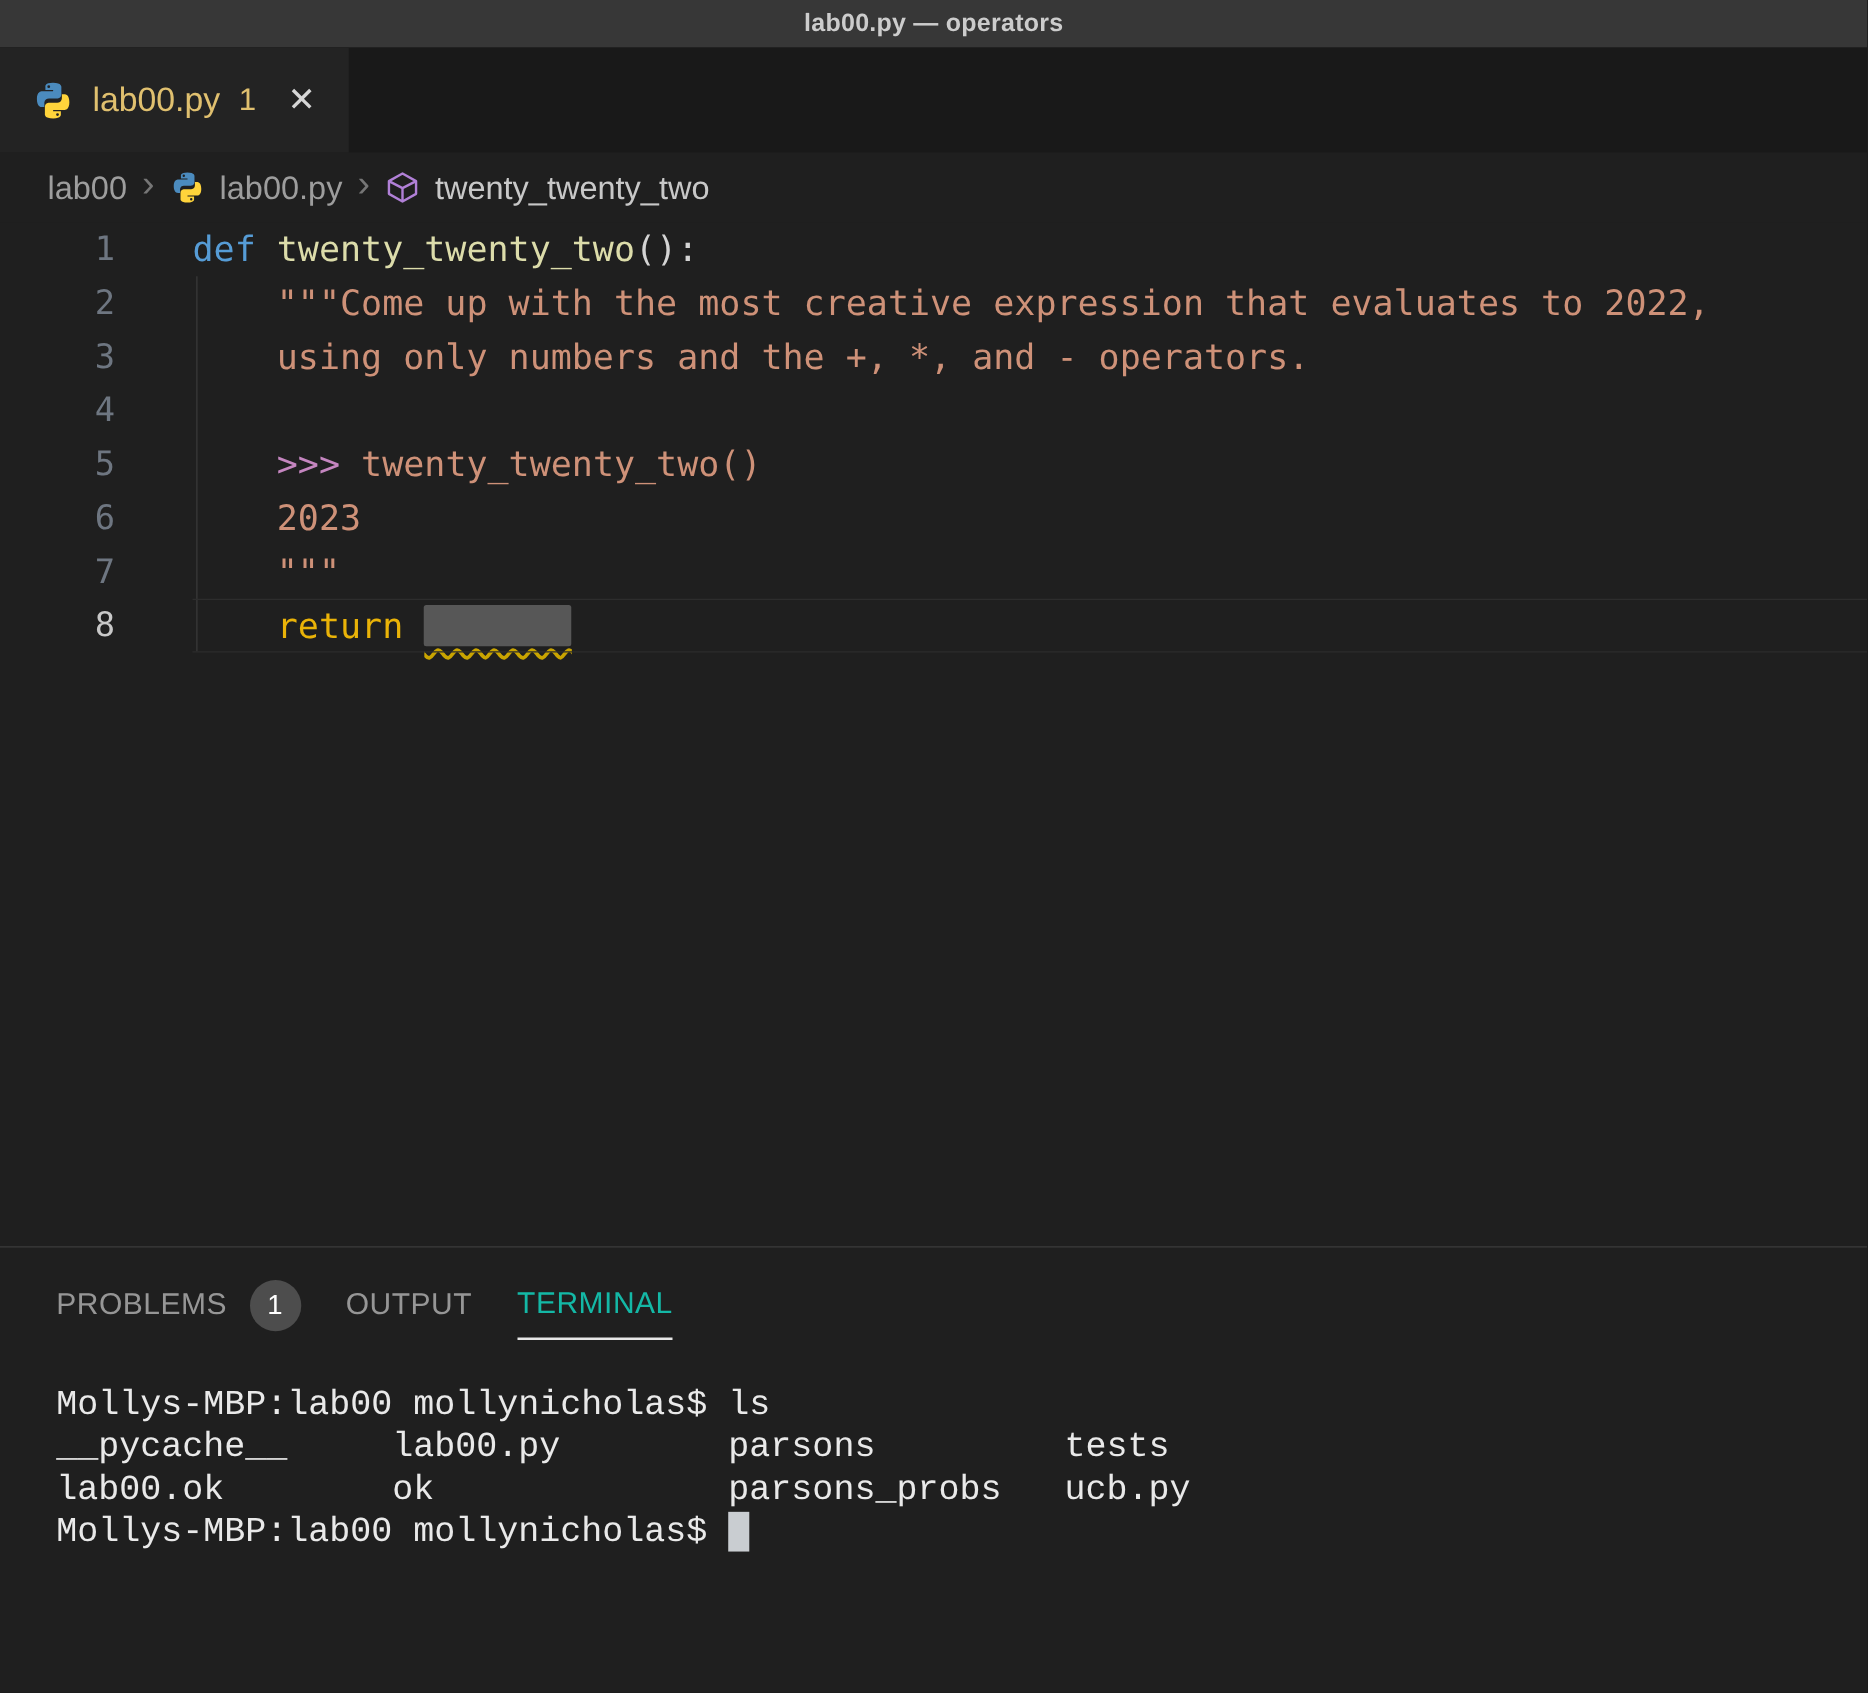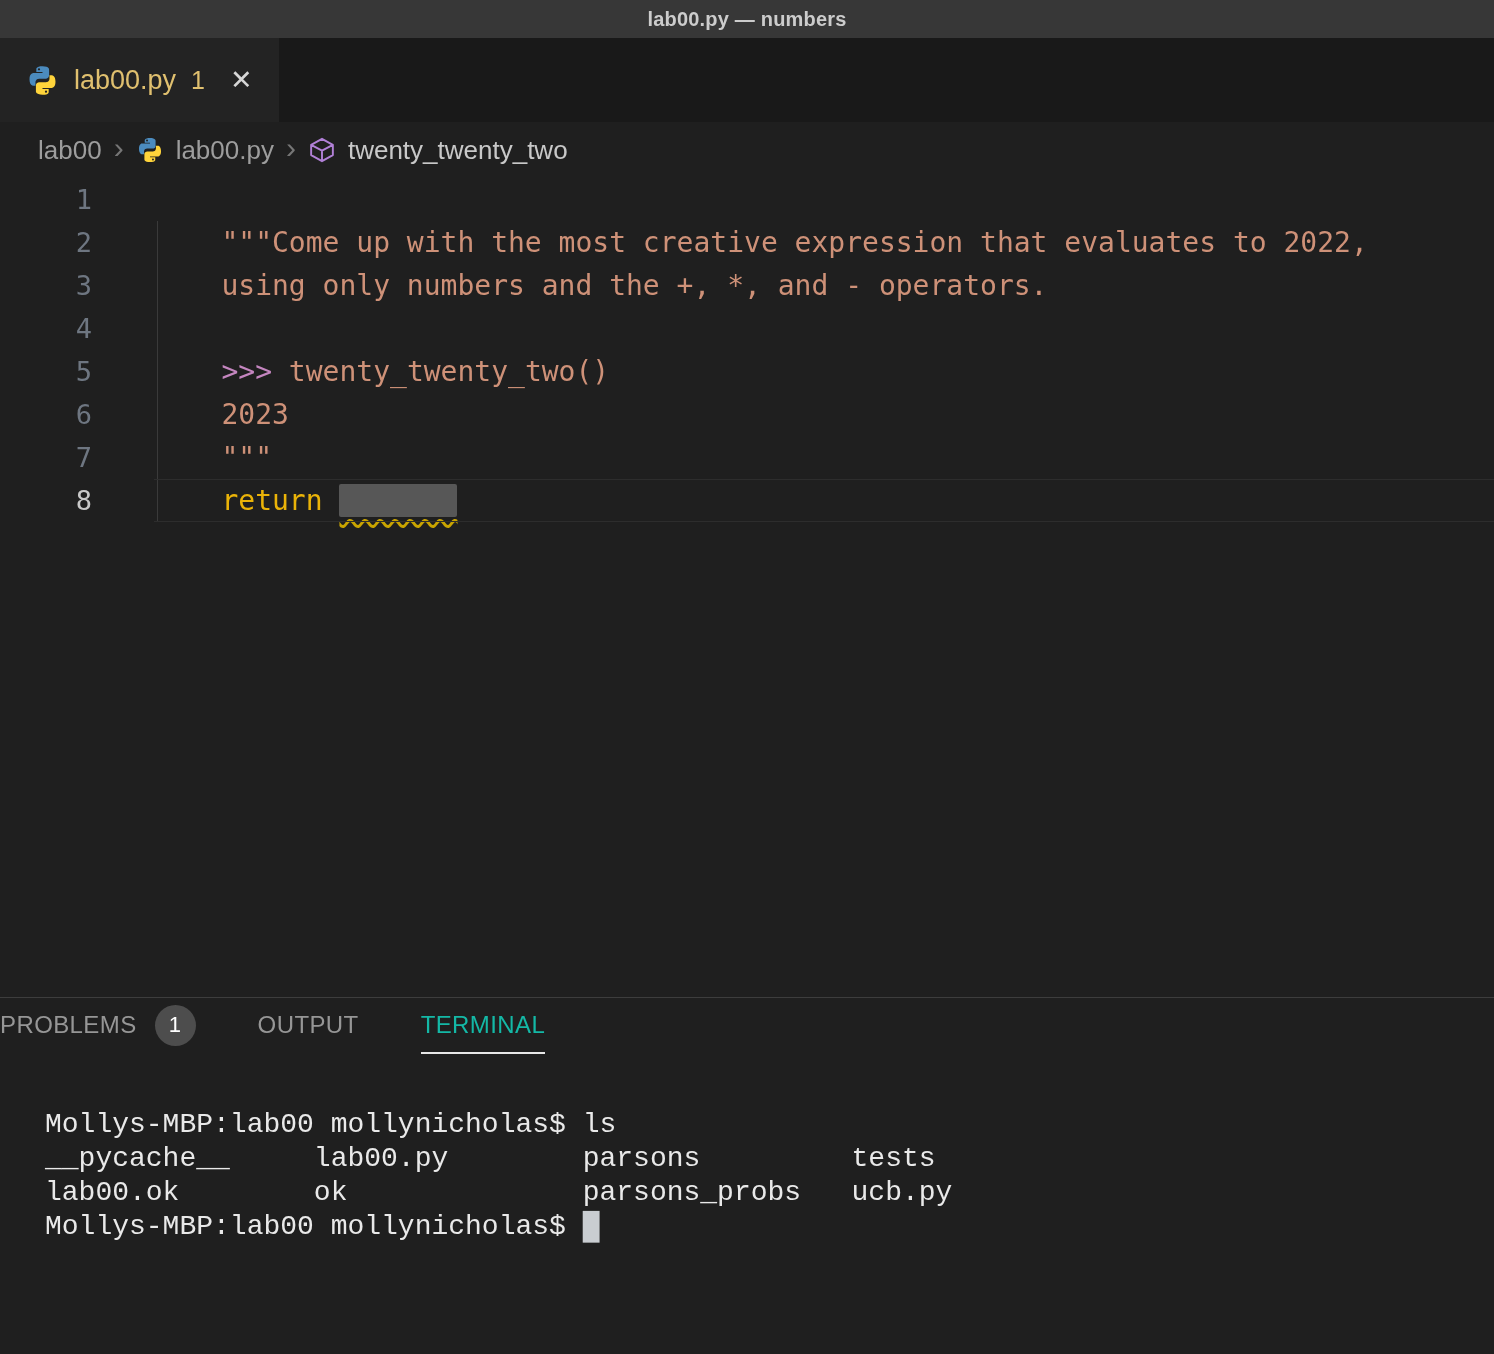--- a/index.html
+++ b/index.html
@@ -54,21 +54,21 @@
   .sel-squiggle {
     background: #575757; border-radius: 2px;
     text-decoration: underline wavy #c9a400 2.5px;
     text-underline-offset: 9px; text-decoration-skip-ink: none;
   }
   
   .panel {
     position: absolute; left: 0; top: 997px; width: 100%; height: 357px;
     border-top: 1px solid #3d3d3d; background: #1f1f1f;
   }
-  .panel-tabs { height: 92px; display: flex; align-items: flex-start; gap: 62px; }
+  .panel-tabs { height: 92px; display: flex; align-items: center; gap: 36px; padding-left: 45px; }
   .panel-tab { display: flex; align-items: center; color: #969696; font-size: 24px; letter-spacing: .4px; cursor: pointer; }
   .panel-tab-label { padding: 13px 0; }
   .panel-tab.active .panel-tab-label { color: #14b8a6; border-bottom: 2px solid #e7e7e7; }
   .problems-badge {
     margin-left: 18px; width: 41px; height: 41px; border-radius: 50%;
     background: #4d4d4d; color: #ffffff; font-size: 22px;
     display: flex; align-items: center; justify-content: center;
   }
   .terminal {
     padding: 18px 0 0 45px; font-family: Liberation Mono, monospace;
@@ -77,21 +77,21 @@
   .term-line { height: 34px; line-height: 34px; white-space: pre; }
   .term-cursor { color: #c9cdd1; }
   .py-icon, .cube-icon { flex: 0 0 auto; }
 </style>
 </head>
 <body>
 
 <div class="window">
 
   <div class="titlebar">
-    <span>lab00.py — numbers</span>
+    <span>lab00.py — operators</span>
   </div>
 
   <div class="tabstrip">
     <div class="tab">
       <svg class="py-icon" width="33" height="33" viewBox="0 0 32 32">
         <path fill="#4B8BBE" fill-rule="evenodd" d="M15.9 2.2c-6.3 0-5.9 2.75-5.9 2.75v2.84h6v.86H7.57S3.4 8.18 3.4 14.7c0 6.5 3.64 6.27 3.64 6.27h2.17v-2.95s-.12-3.64 3.58-3.64h6.13s3.47.06 3.47-3.35V5.5S22.9 2.2 15.9 2.2Zm-3.3 1.9a1.1 1.1 0 1 1 0 2.2 1.1 1.1 0 0 1 0-2.2Z"></path>
         <path fill="#FFD43B" fill-rule="evenodd" d="M16.1 29.8c6.3 0 5.9-2.75 5.9-2.75v-2.84h-6v-.86h8.43s4.17.47 4.17-6.05c0-6.5-3.64-6.27-3.64-6.27h-2.17v2.95s.12 3.64-3.58 3.64h-6.13s-3.47-.06-3.47 3.35v5.53s-.51 3.3 6.49 3.3Zm3.3-1.9a1.1 1.1 0 1 1 0-2.2 1.1 1.1 0 0 1 0 2.2Z"></path>
       </svg>
       <span class="tab-label">lab00.py</span>
       <span class="tab-badge">1</span>
@@ -112,20 +112,21 @@
       <path fill="none" stroke="#B180D7" stroke-width="1.1" stroke-linejoin="round" d="M8 1.6 14.2 5.1v5.8L8 14.4 1.8 10.9V5.1Z M1.8 5.1 8 8.3l6.2-3.2 M8 8.3v6.1"></path>
     </svg>
     <span class="bc-item bc-symbol">twenty_twenty_two</span>
   </div>
 
   <div class="editor">
     <div class="indent-guide"></div>
     <div>
         <div class="code-line">
           <span class="line-num">1</span>
+          <span class="code-text"><span class="tok-kw">def</span><span class="tok-pl"> </span><span class="tok-fn">twenty_twenty_two</span><span class="tok-pl">():</span></span>
         </div>
         <div class="code-line">
           <span class="line-num">2</span>
           <span class="code-text"><span class="tok-pl">    </span><span class="tok-str">"""Come up with the most creative expression that evaluates to 2022,</span></span>
         </div>
         <div class="code-line">
           <span class="line-num">3</span>
           <span class="code-text"><span class="tok-pl">    </span><span class="tok-str">using only numbers and the +, *, and - operators.</span></span>
         </div>
         <div class="code-line">

